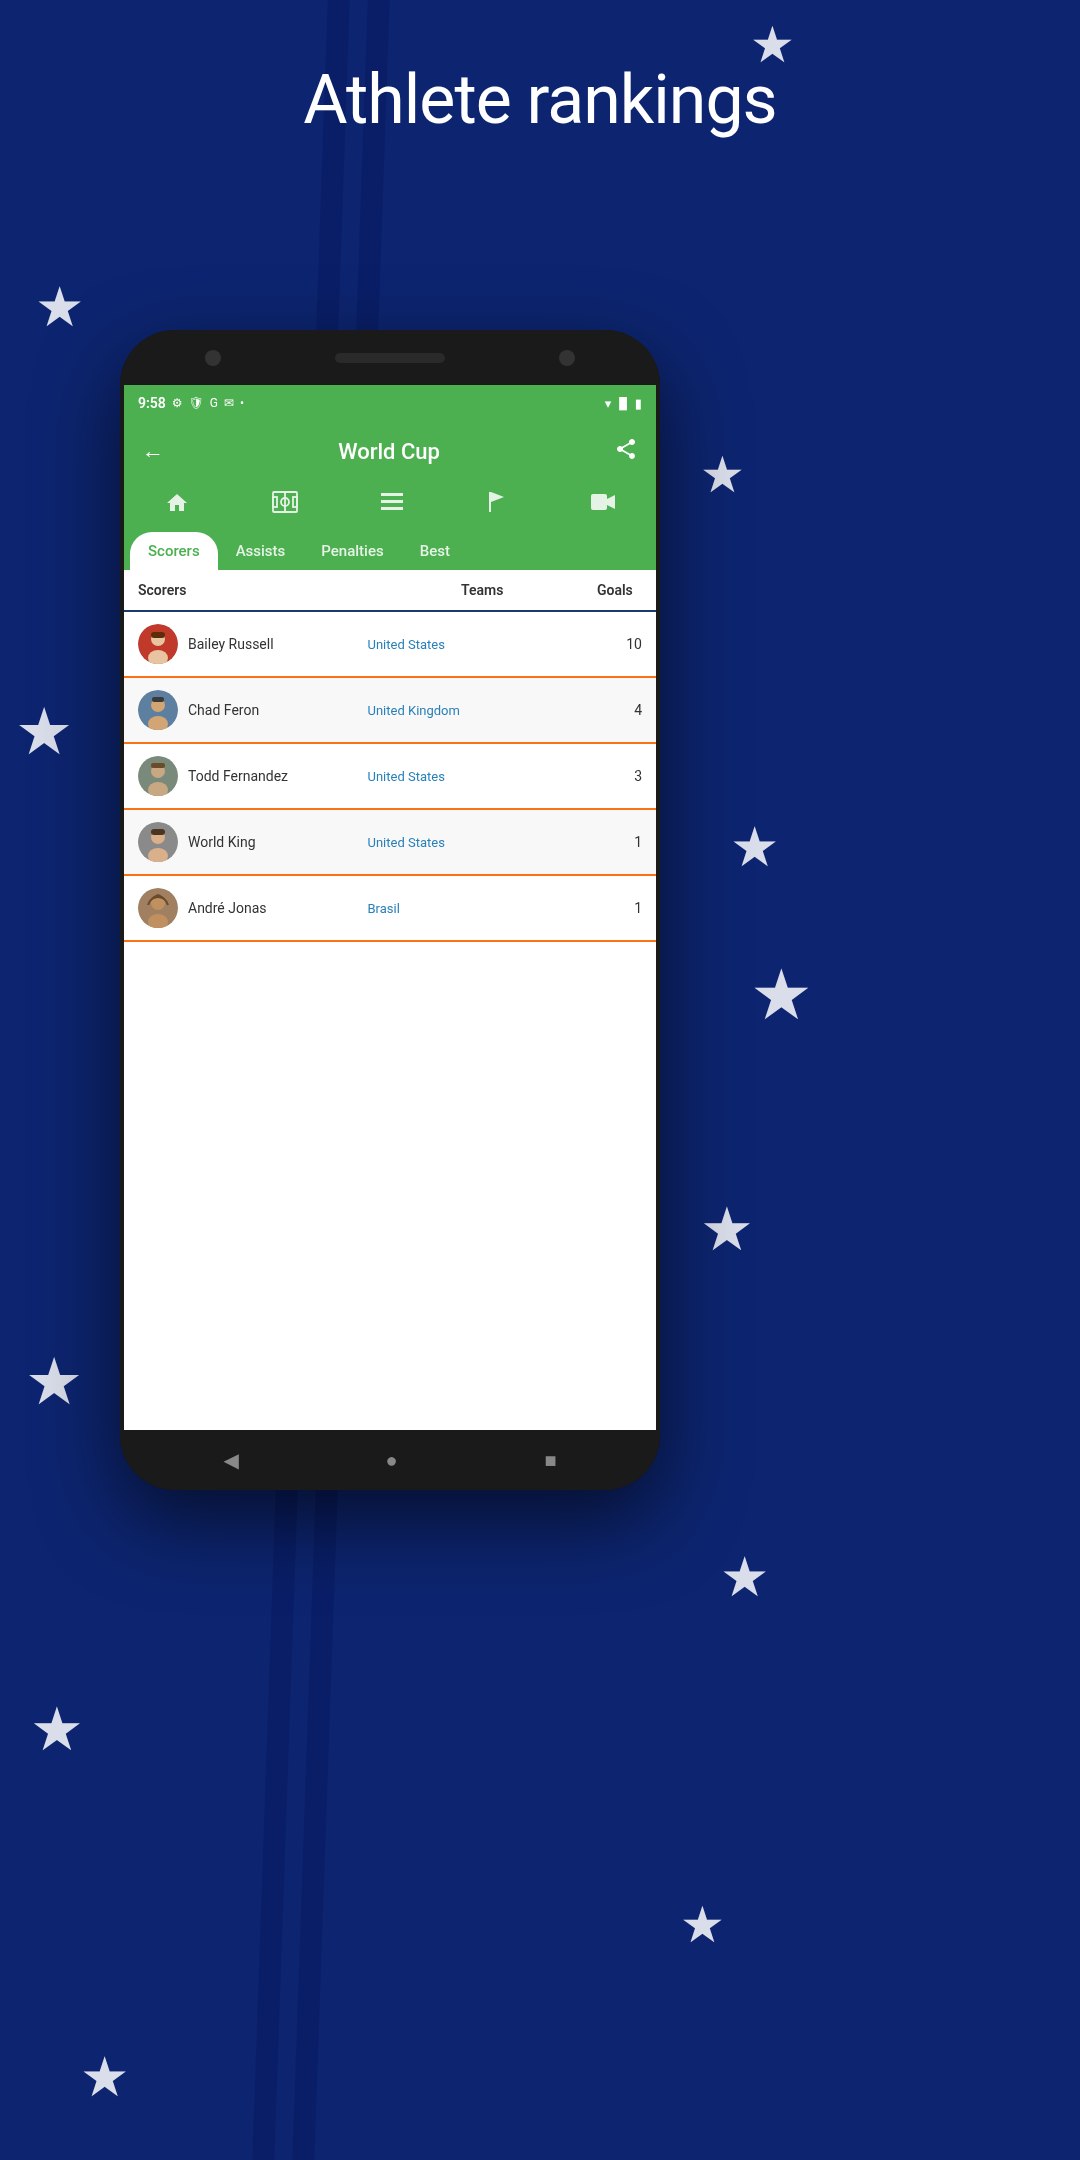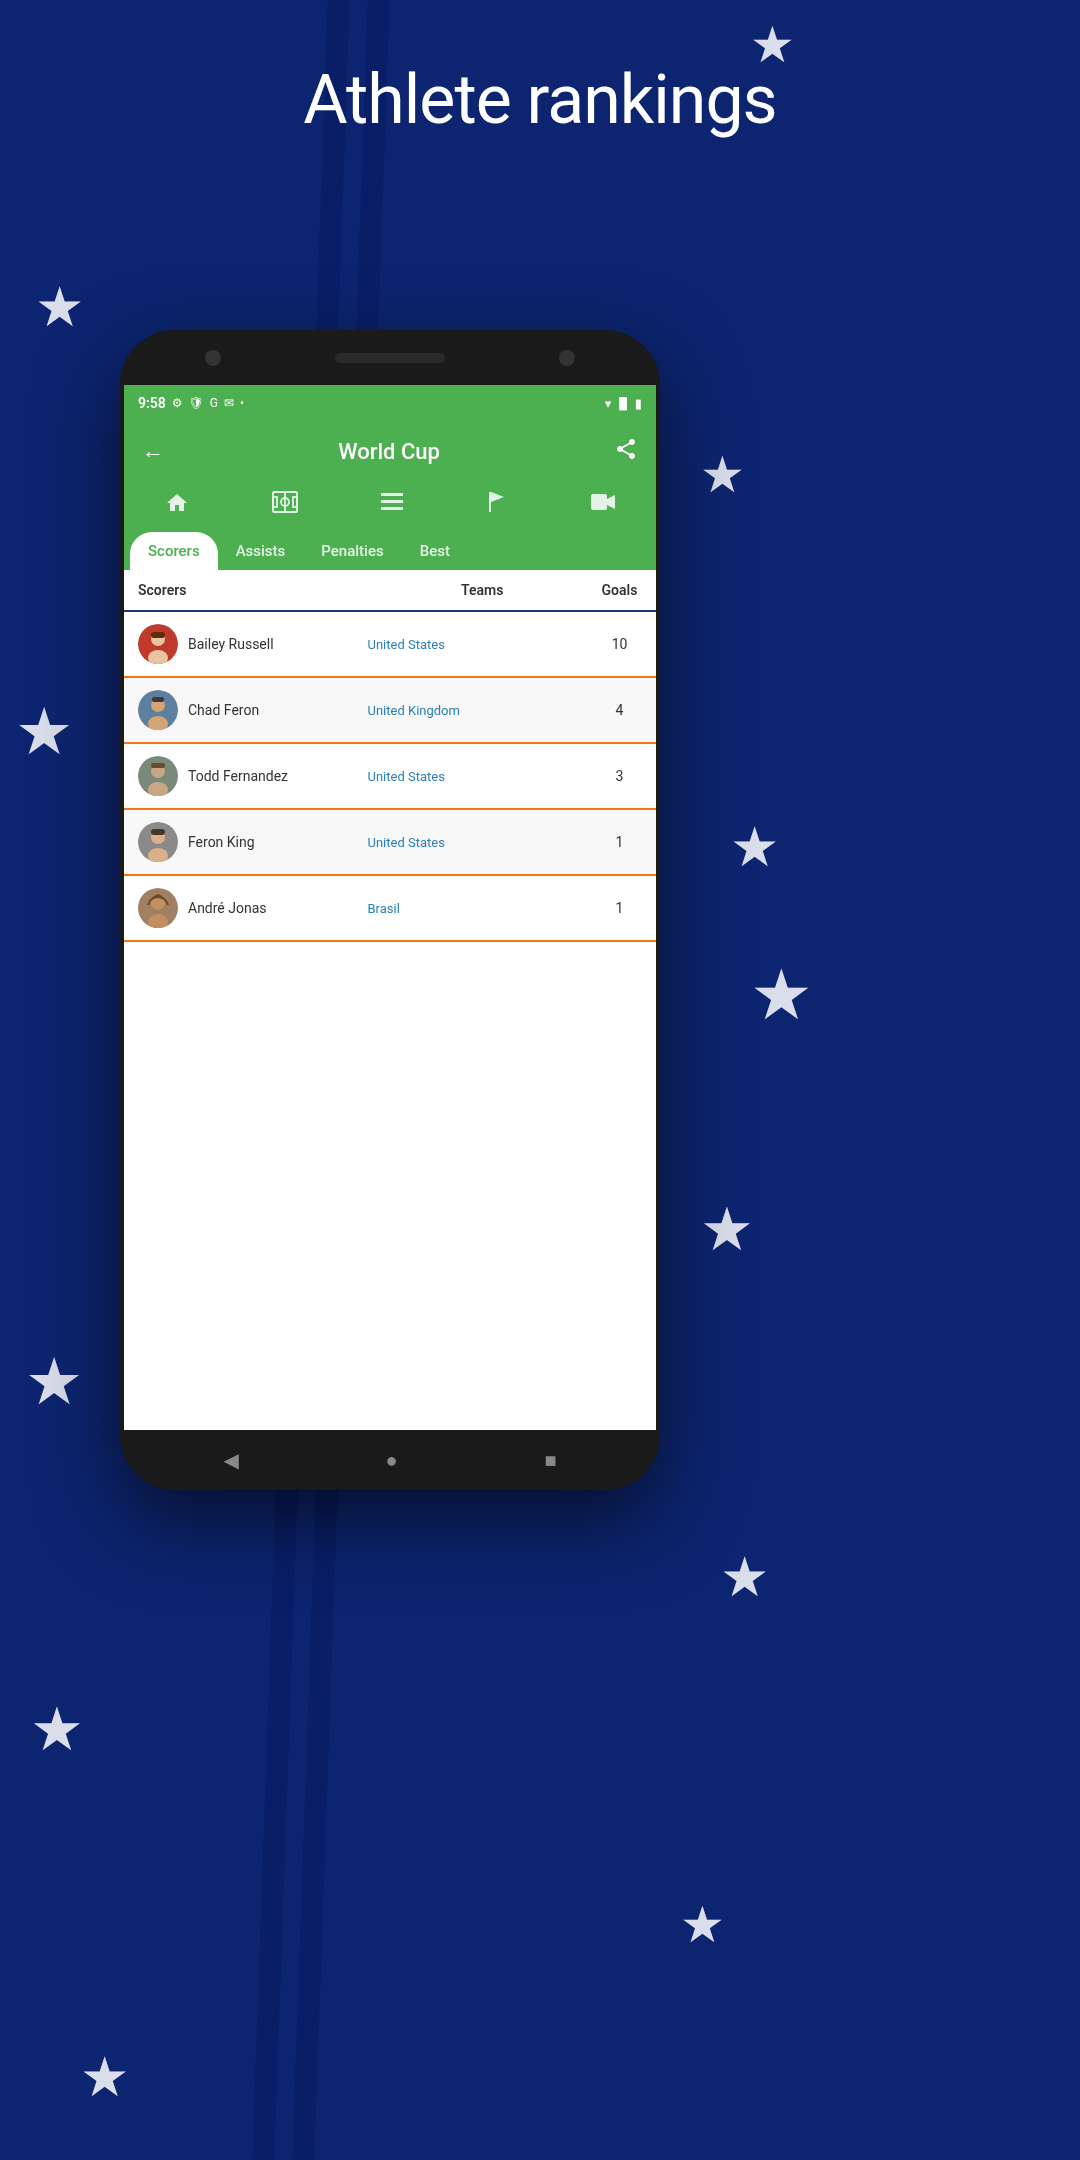--- a/index.html
+++ b/index.html
@@ -197,21 +197,21 @@
       display: flex;
       padding: 12px 14px;
       border-bottom: 2px solid #1a3a6e;
       font-size: 14px;
       color: #333;
       font-weight: 600;
     }
 
     .col-player { flex: 1; }
     .col-team { flex: 1; text-align: center; }
-    .col-goals { width: 45px; text-align: center; }
+    .col-goals { width: 45px; text-align: left; }
 
     .table-row {
       display: flex;
       align-items: center;
       padding: 12px 14px;
       border-bottom: 2px solid #f97316;
       cursor: pointer;
     }
 
     .table-row:nth-child(odd) {
@@ -256,21 +256,21 @@
 
     .team-name {
       flex: 1;
       text-align: left;
       font-size: 13px;
       color: #2980b9;
     }
 
     .goals-num {
       width: 45px;
-      text-align: center;
+      text-align: right;
       font-size: 14px;
       color: #333;
     }
 
     
     .phone-bottom {
       background: #1a1a1a;
       height: 60px;
       display: flex;
       align-items: center;
@@ -474,21 +474,21 @@
       <div class="table-row">
         <div class="player-info">
           <div class="avatar">
             <svg class="avatar-face" viewBox="0 0 40 40">
               <circle cx="20" cy="20" r="20" fill="#8a8a8a"></circle>
               <circle cx="20" cy="15" r="7" fill="#d9b08a"></circle>
               <ellipse cx="20" cy="34" rx="10" ry="8" fill="#d9b08a"></ellipse>
               <rect x="13" y="7" width="14" height="6" rx="3" fill="#4a3520"></rect>
             </svg>
           </div>
-          <span class="player-name">Feron King</span>
+          <span class="player-name">World King</span>
         </div>
         <span class="team-name">United States</span>
         <span class="goals-num">1</span>
       </div>
 
       <div class="table-row">
         <div class="player-info">
           <div class="avatar">
             <svg class="avatar-face" viewBox="0 0 40 40">
               <circle cx="20" cy="20" r="20" fill="#a08060"></circle>

